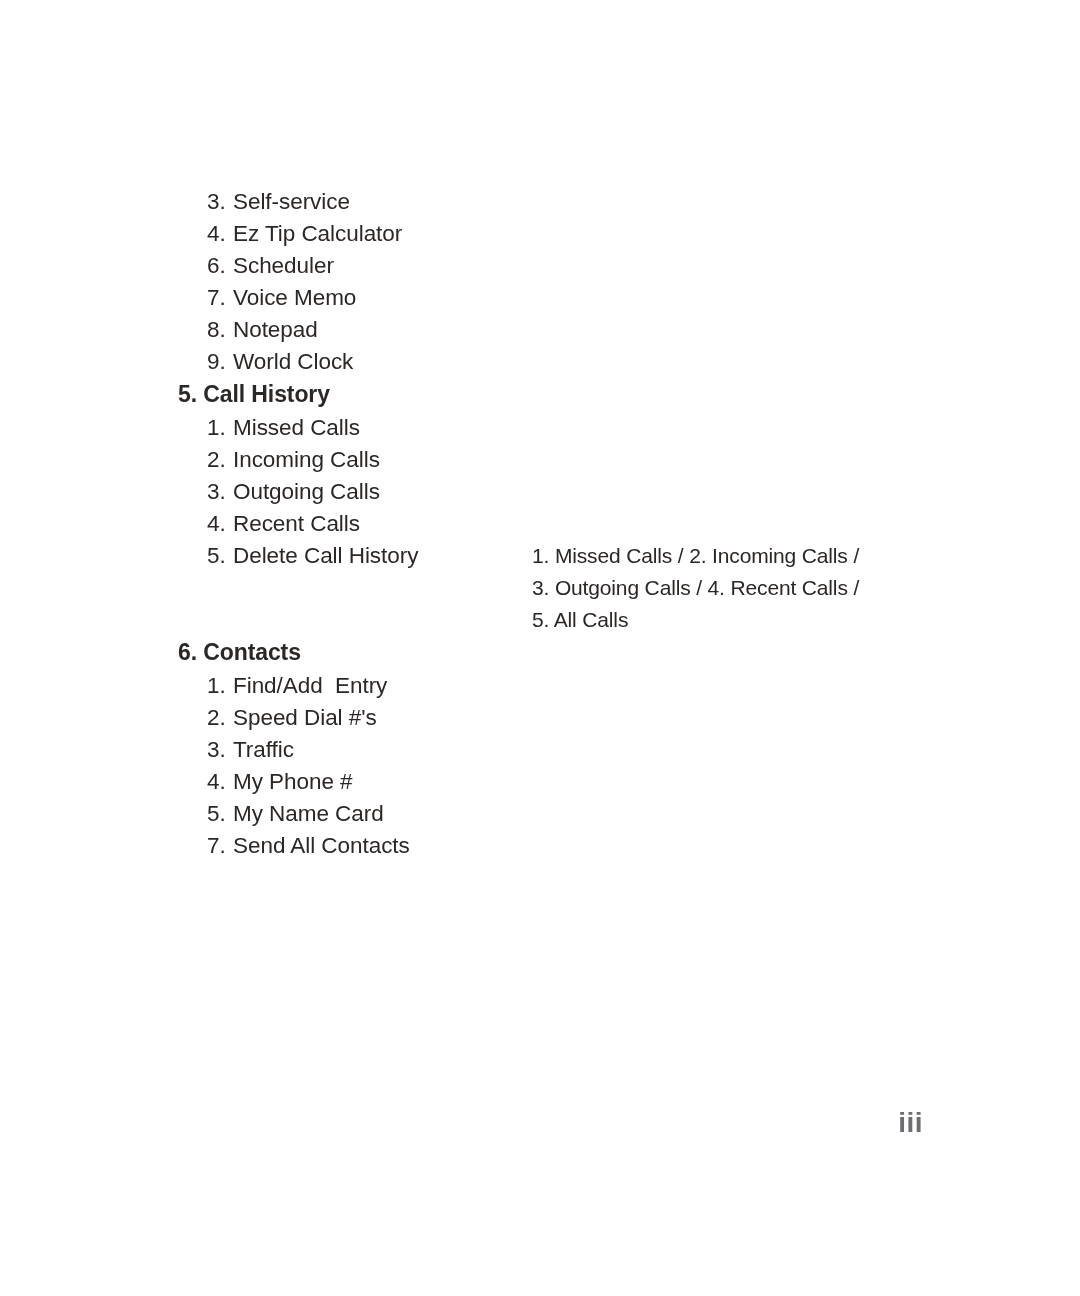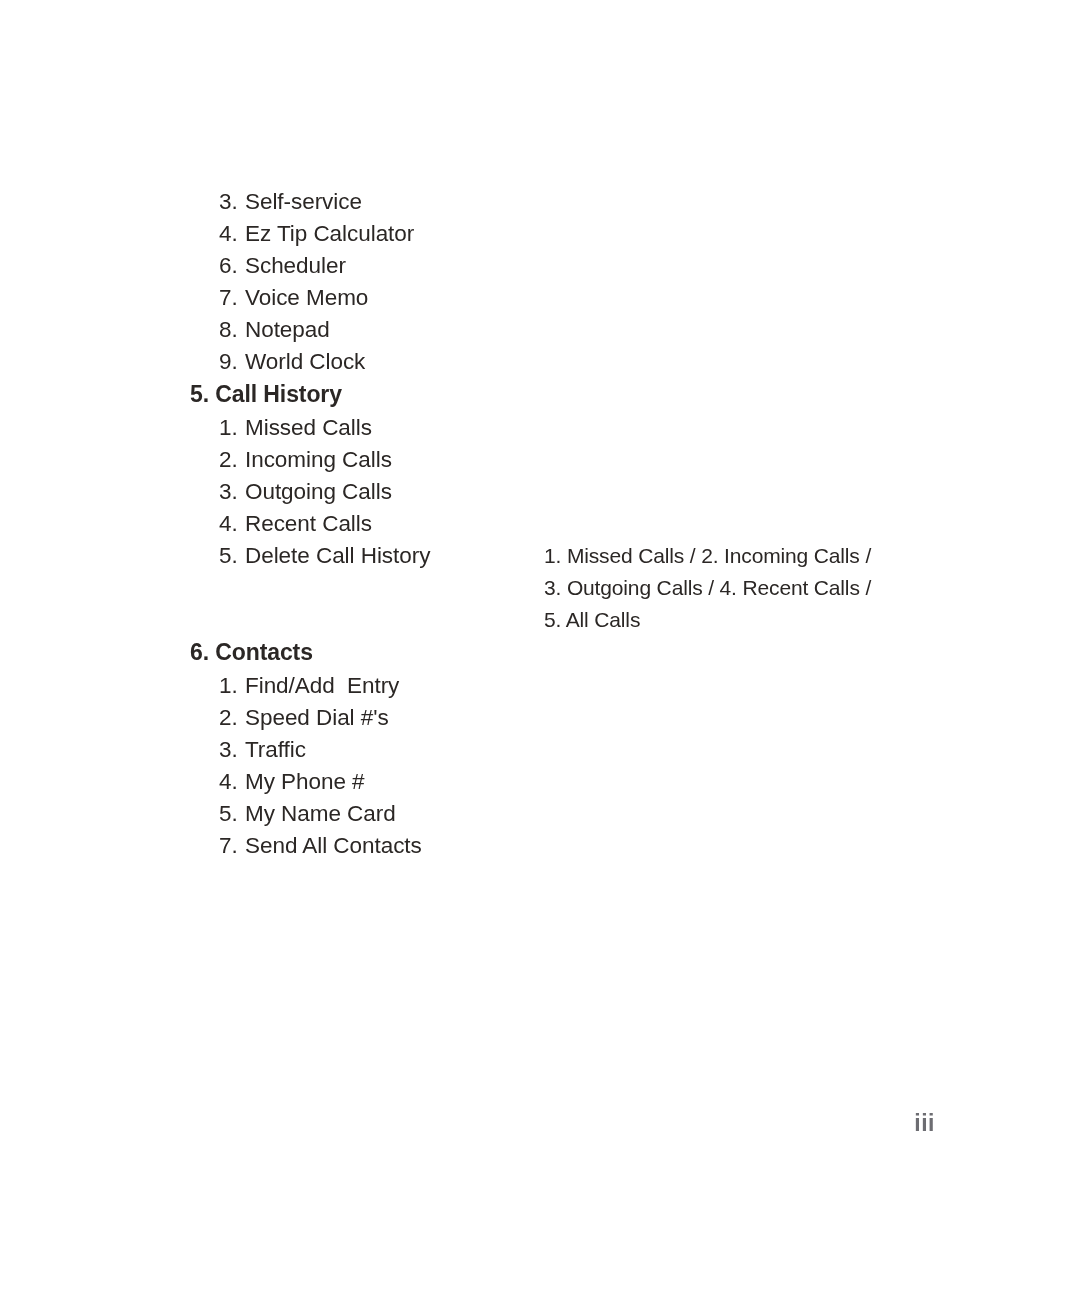--- a/index.html
+++ b/index.html
@@ -11,21 +11,21 @@
     width: 1080px;
     height: 1296px;
     position: relative;
     font-family: "Liberation Sans", sans-serif;
     color: #2b2725;
     overflow: hidden;
   }
 
   .page {
     position: absolute;
-    top: 0; left: 12px;
+    top: 0; left: 0;
     width: 924px;
     height: 1296px;
   }
 
   
   .toc {
     position: absolute;
     left: 178px;
     top: 186px;
     width: 790px;
@@ -83,21 +83,21 @@
 
   .spacer-line { height: 32px; }
 
   
   .folio {
     position: absolute;
     left: 0;
     top: 1108px;
     width: 923px;
     text-align: right;
-    font-size: 23px;
+    font-size: 28px;
     line-height: 30px;
     color: #6d6d72;
     font-weight: 600;
     letter-spacing: 0.5px;
   }
 </style>
 </head>
 <body>
 
 <div class="page">

